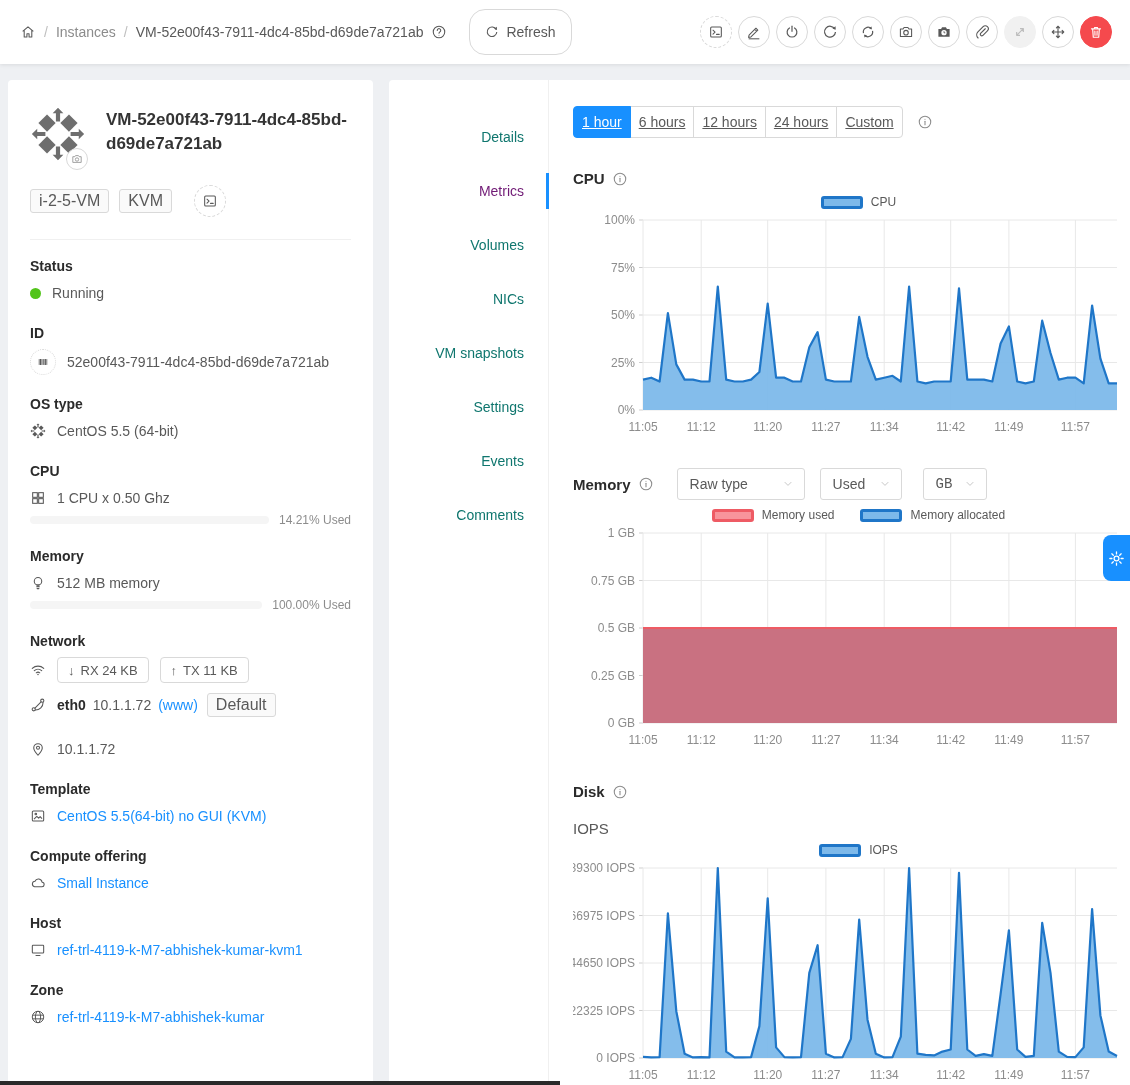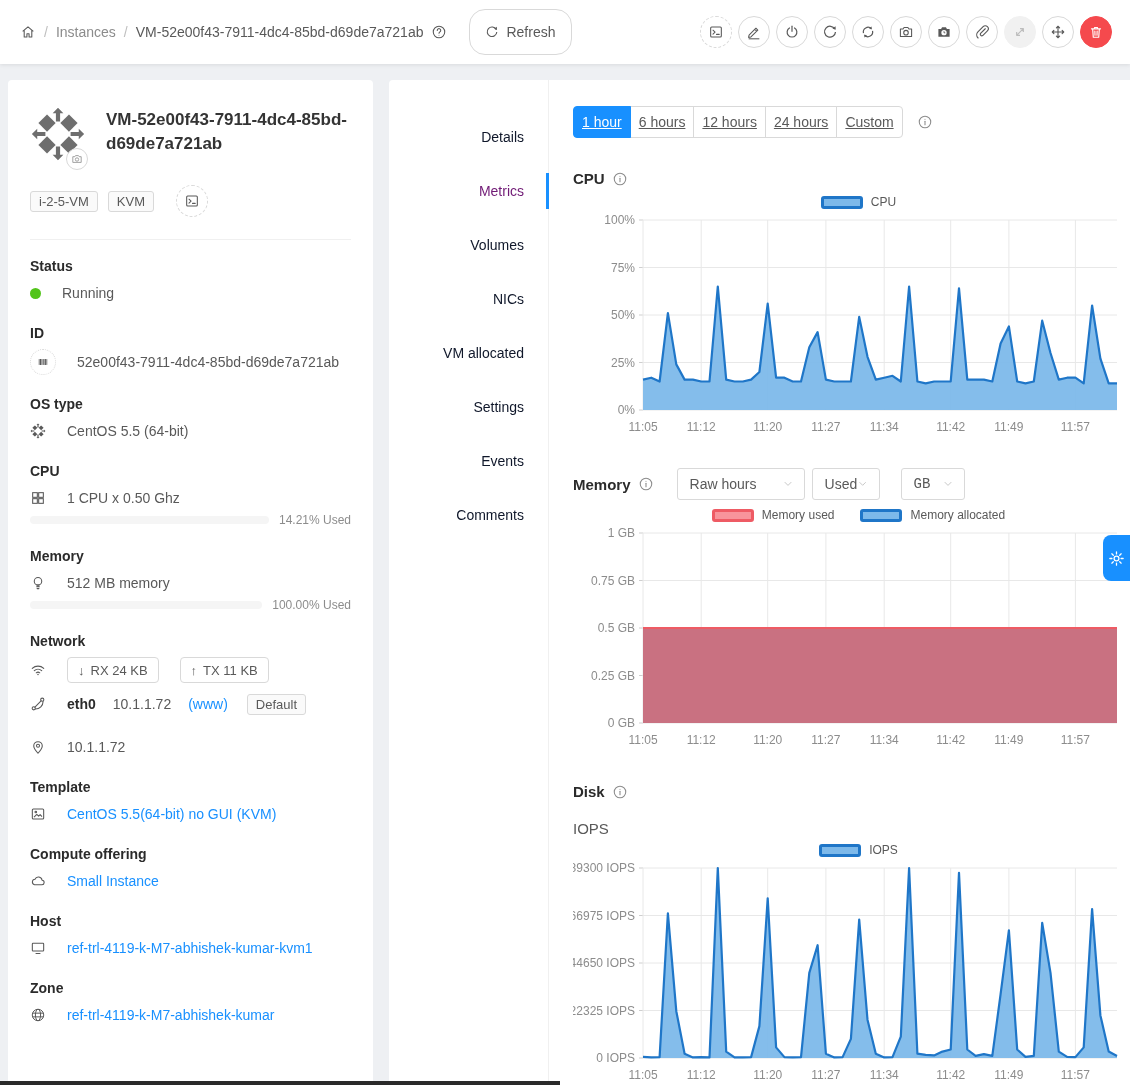--- a/index.html
+++ b/index.html
@@ -33,48 +33,48 @@
 
   
   .vm-head { display:flex; gap:18px; }
   .vm-logo { position:relative; width:58px; flex:0 0 58px; }
   .vm-logo > svg { width:56px; height:56px; color:#6e6e6e; }
   .cam-badge { position:absolute; left:36px; top:42px; width:22px; height:22px; border-radius:50%;
     background:#fff; border:1px solid #d9d9d9; display:flex; align-items:center; justify-content:center; color:#8c8c8c;}
   .cam-badge svg.ic { width:12px; height:12px; }
   .vm-title { font-size:17px; color:#343434; line-height:1.4; word-break:break-all; padding-top:2px;}
   .tag-row { display:flex; align-items:center; gap:10px; margin:20px 0 2px; }
-  .tag { border:1px solid #d9d9d9; background:#fafafa; border-radius:3px; font-size:13px;
+  .tag { border:1px solid #d9d9d9; background:#fafafa; border-radius:3px; font-size:16px;
     color:#595959; padding:2px 8px; }
   .console-circle { width:32px; height:32px; border:1px dashed #d9d9d9; border-radius:50%;
     margin-left:12px; display:flex; align-items:center; justify-content:center; color:#595959; background:#fff; cursor:pointer;}
   .divider { height:1px; background:#f0f0f0; margin:22px 0 18px; }
   .field { margin-bottom:21px; }
   .flabel { font-weight:bold; color:#2b2b2b; margin-bottom:8px; }
-  .frow { display:flex; align-items:center; gap:21px; color:#595959; min-height:22px; flex-wrap:wrap;}
+  .frow { display:flex; align-items:center; gap:11px; color:#595959; min-height:22px; flex-wrap:wrap;}
   .frow svg.ic { flex:0 0 16px; color:#595959; }
   .dot { width:11px; height:11px; border-radius:50%; background:#52c41a; }
   .id-circle { width:26px; height:26px; border:1px dotted #d9d9d9; border-radius:50%;
     display:flex; align-items:center; justify-content:center; }
   .id-circle svg.ic { width:14px; height:14px; }
   .link { color:#1890ff; cursor:pointer; }
   .prog-row { display:flex; align-items:center; gap:10px; margin-top:4px; }
   .prog-track { flex:1; height:8px; border-radius:4px; background:#f5f5f5; overflow:hidden; }
   .prog-fill { height:8px; border-radius:4px; background:#1890ff; }
   .prog-label { font-size:12px; color:#8c8c8c; white-space:nowrap; }
   .net-btn { height:26px; border:1px solid #d9d9d9; border-radius:4px; background:#fff;
     display:inline-flex; align-items:center; gap:6px; padding:0 10px; color:#595959; font-size:13px; cursor:pointer;}
   .net-btn .arr { font-size:13px; }
   .iface { font-weight:bold; color:#2b2b2b; }
   .frow + .frow { margin-top:10px; }
 
   
   .navcol { width:160px; flex:0 0 160px; border-right:1px solid #f0f0f0; padding-top:30px; }
   .nav-item { position:relative; height:54px; display:flex; align-items:center; justify-content:flex-end;
-    padding-right:24px; color:#0f172a; cursor:pointer; }
+    padding-right:24px; color:#0f766e; cursor:pointer; }
   .nav-item.active { color:#701a75; }
   .nav-item.active::after { content:""; position:absolute; right:-1px; top:9px; bottom:9px; width:3px; background:#1890ff; }
 
   .content { flex:1; padding:26px 0 0 24px; overflow:hidden; }
   .tabs-row { display:flex; align-items:center; gap:14px; margin-bottom:32px; }
   .seg { display:flex; }
   .seg-btn { height:32px; padding:0 8px; display:flex; align-items:center; border:1px solid #d9d9d9;
     background:#fff; color:#595959; margin-left:-1px; cursor:pointer; font-size:14px;text-decoration:underline; }
   .seg-btn:first-child { border-radius:4px 0 0 4px; margin-left:0; }
   .seg-btn:last-child { border-radius:0 4px 4px 0; }
@@ -88,21 +88,21 @@
   .leg-item { display:flex; align-items:center; gap:8px; cursor:pointer; }
   .leg-swatch { width:42px; height:13px; border-radius:3px; border:3px solid; }
   .leg-label { font-size:12px; color:#595959; }
   .chartbox { margin-bottom:6px; }
   .chartbox text.tick { fill:#8c8c8c; font-size:12px; font-family:"Liberation Sans",sans-serif; }
   .sec-memory { margin-top:20px; }
   .sec-disk { margin-top:22px; }
   .sel { height:32px; border:1px solid #d9d9d9; border-radius:3px; background:#fff; display:inline-flex;
     align-items:center; justify-content:space-between; padding:0 10px 0 12px; color:#595959; cursor:pointer; }
   .sel svg.ic { width:12px; height:12px; color:#bfbfbf; }
-  .sel-lg { width:128px; margin-left:16px; } .sel-md { width:68px; margin-left:0; } .sel-sm { width:64px; margin-left:14px;font-family:Liberation Mono, monospace; }
+  .sel-lg { width:128px; margin-left:16px; } .sel-md { width:82px; margin-left:8px; } .sel-sm { width:64px; margin-left:14px;font-family:Liberation Mono, monospace; }
 
   .gear-fab { position:absolute; right:0; top:535px; width:27px; height:46px; background:#1890ff;
     border-radius:8px 0 0 8px; display:flex; align-items:center; justify-content:center; color:#fff;
     cursor:pointer; z-index:8; }
   .gear-fab svg.ic { width:17px; height:17px; }
   .bottom-strip { position:absolute; left:0; bottom:0; width:560px; height:4px; background:#2a2a2a; }
 </style>
 </head>
 <body>
 
@@ -497,21 +497,21 @@
         </div>
       </div>
   </aside>
 
   <section class="card right-card">
     <nav class="navcol" id="nav">
         <div class="nav-item ">Details</div>
         <div class="nav-item active">Metrics</div>
         <div class="nav-item ">Volumes</div>
         <div class="nav-item ">NICs</div>
-        <div class="nav-item ">VM allocated</div>
+        <div class="nav-item ">VM snapshots</div>
         <div class="nav-item ">Settings</div>
         <div class="nav-item ">Events</div>
         <div class="nav-item ">Comments</div>
       </nav>
     <div class="content">
       <div class="tabs-row">
         <div class="seg" id="timetabs">
             <button class="seg-btn active">1 hour</button>
             <button class="seg-btn ">6 hours</button>
             <button class="seg-btn ">12 hours</button>
@@ -573,21 +573,21 @@
             </svg></div>
       </div>
 
       <div class="sec sec-memory">
         <div class="sec-head">
           <span class="sec-title">Memory</span>
           <svg class="info-ic" viewBox="0 0 24 24">
               <use href="#i-info"></use>
             </svg>
           <span class="sel sel-lg">
-              <span>Raw hours</span>
+              <span>Raw type</span>
               <svg class="ic" viewBox="0 0 24 24">
                 <use href="#i-chevron"></use>
               </svg>
             </span>
           <span class="sel sel-md">
               <span>Used</span>
               <svg class="ic" viewBox="0 0 24 24">
                 <use href="#i-chevron"></use>
               </svg>
             </span>

